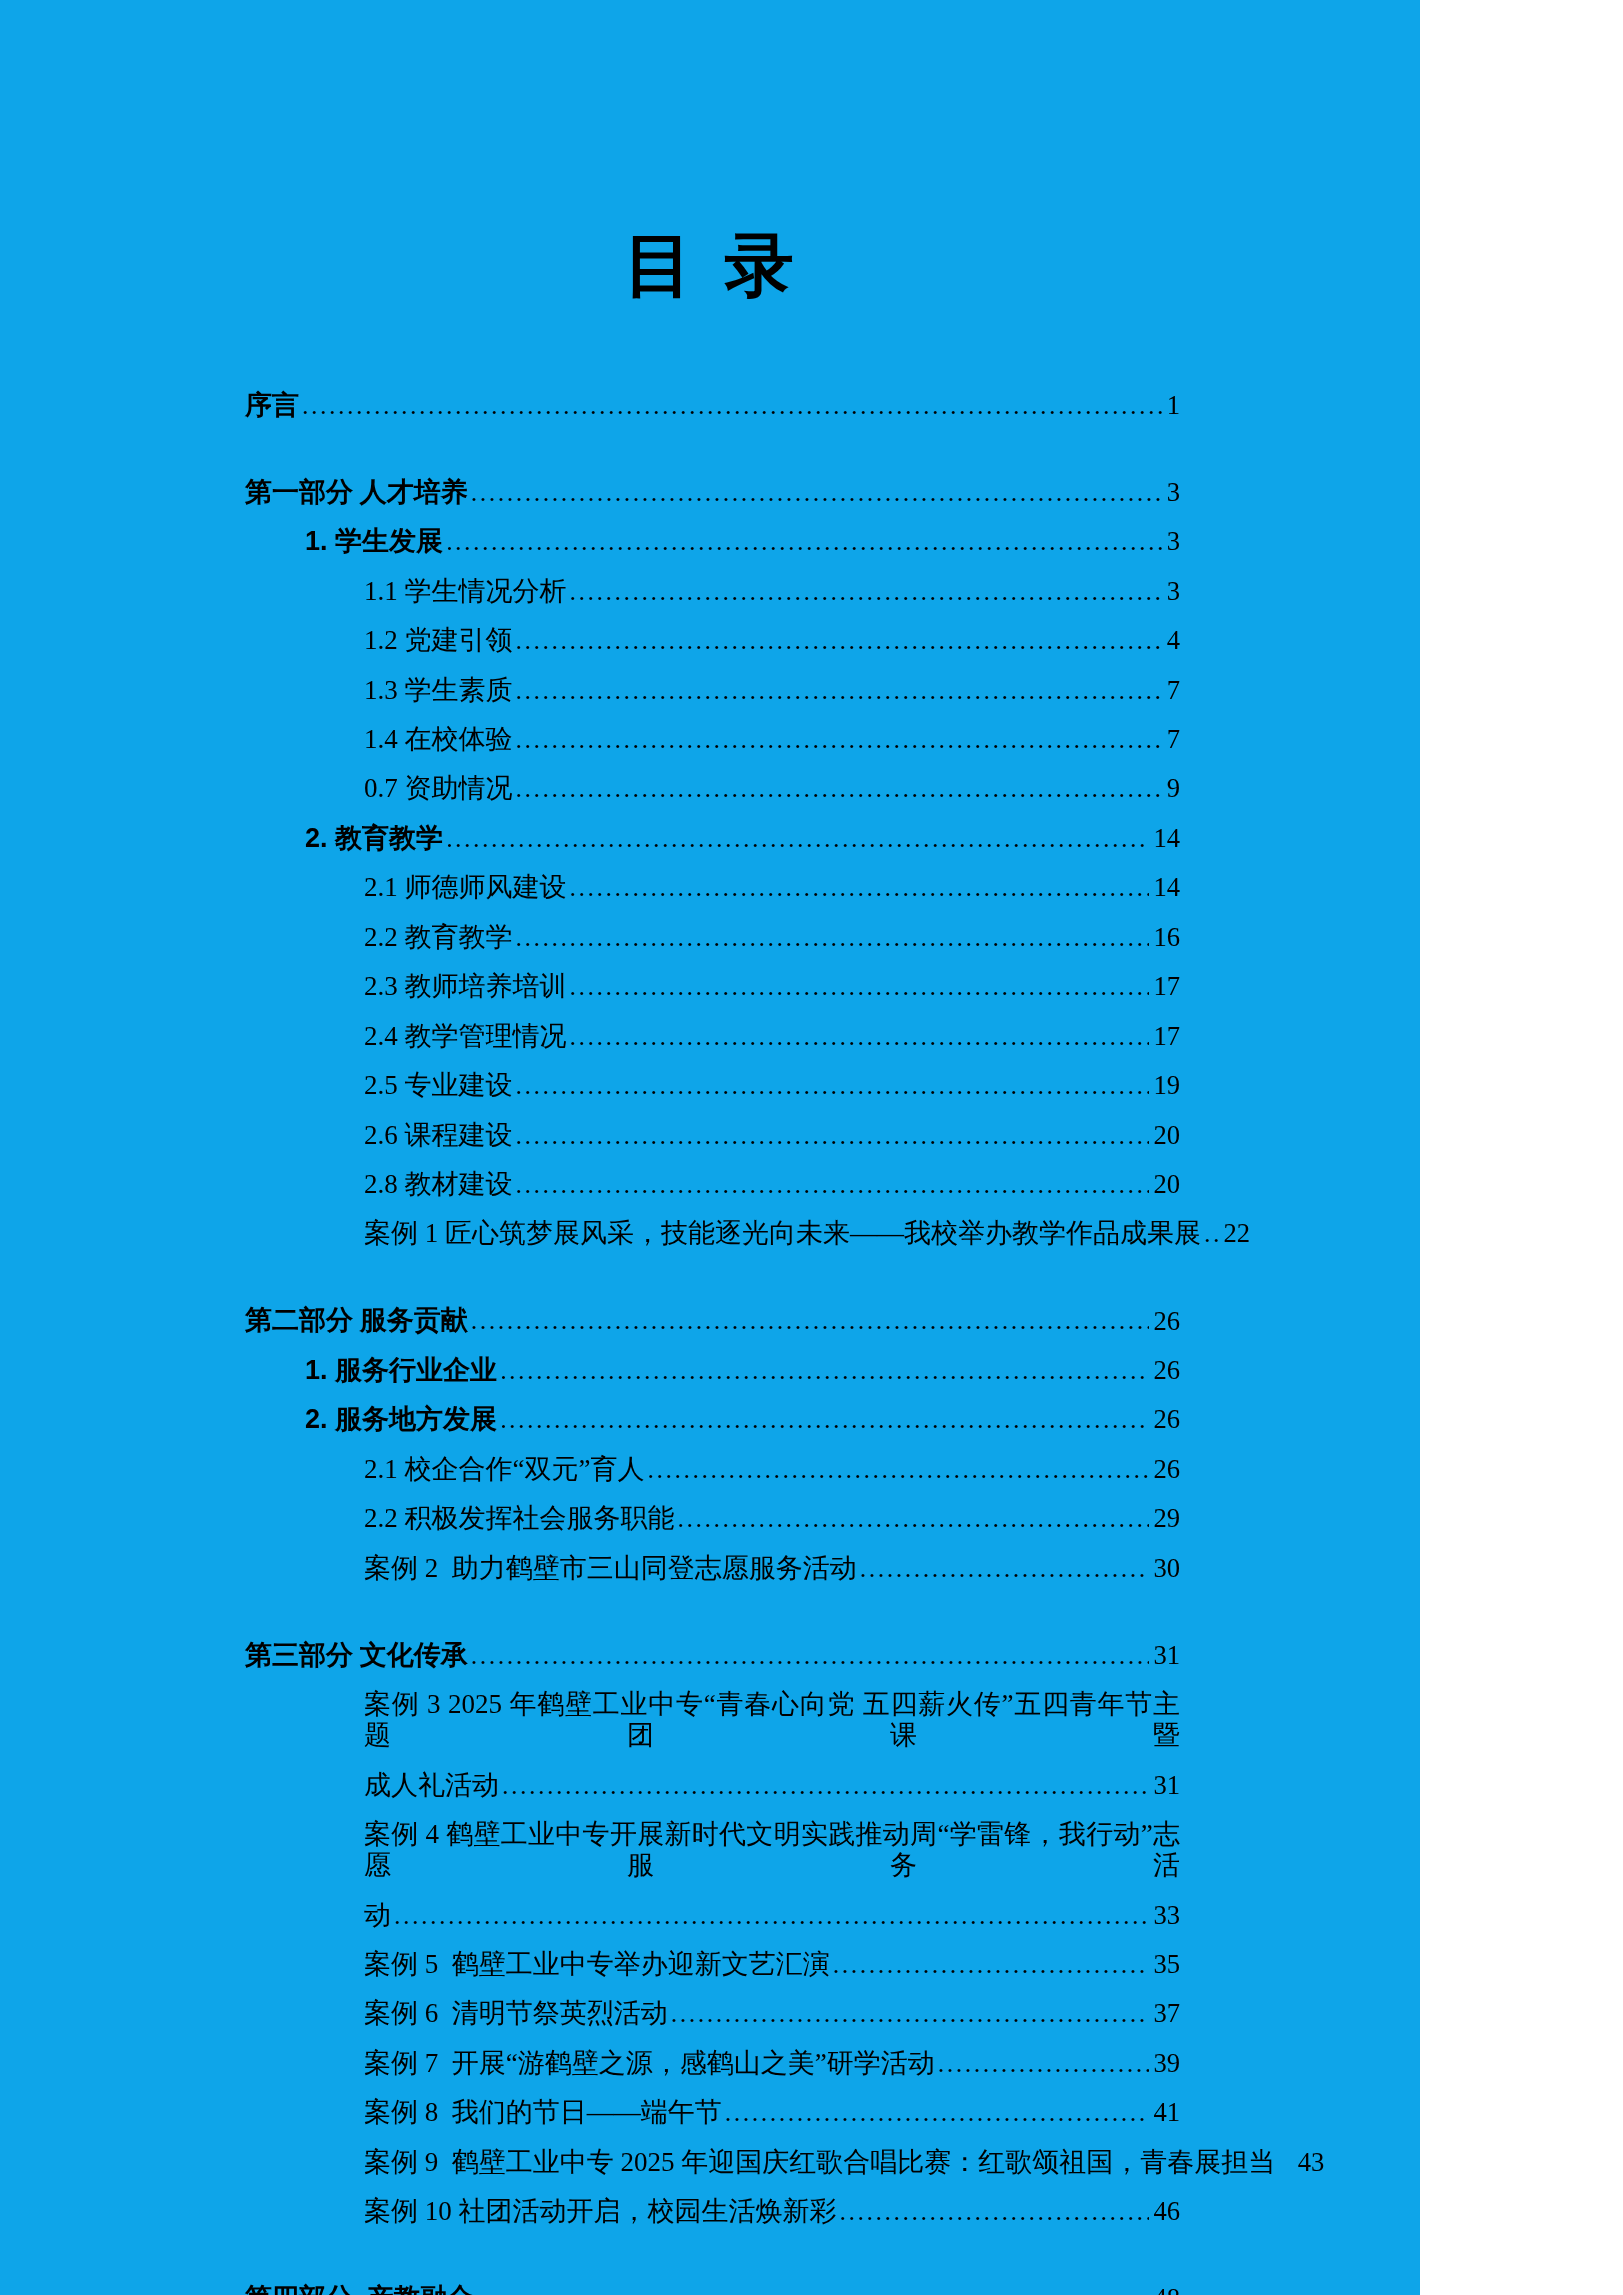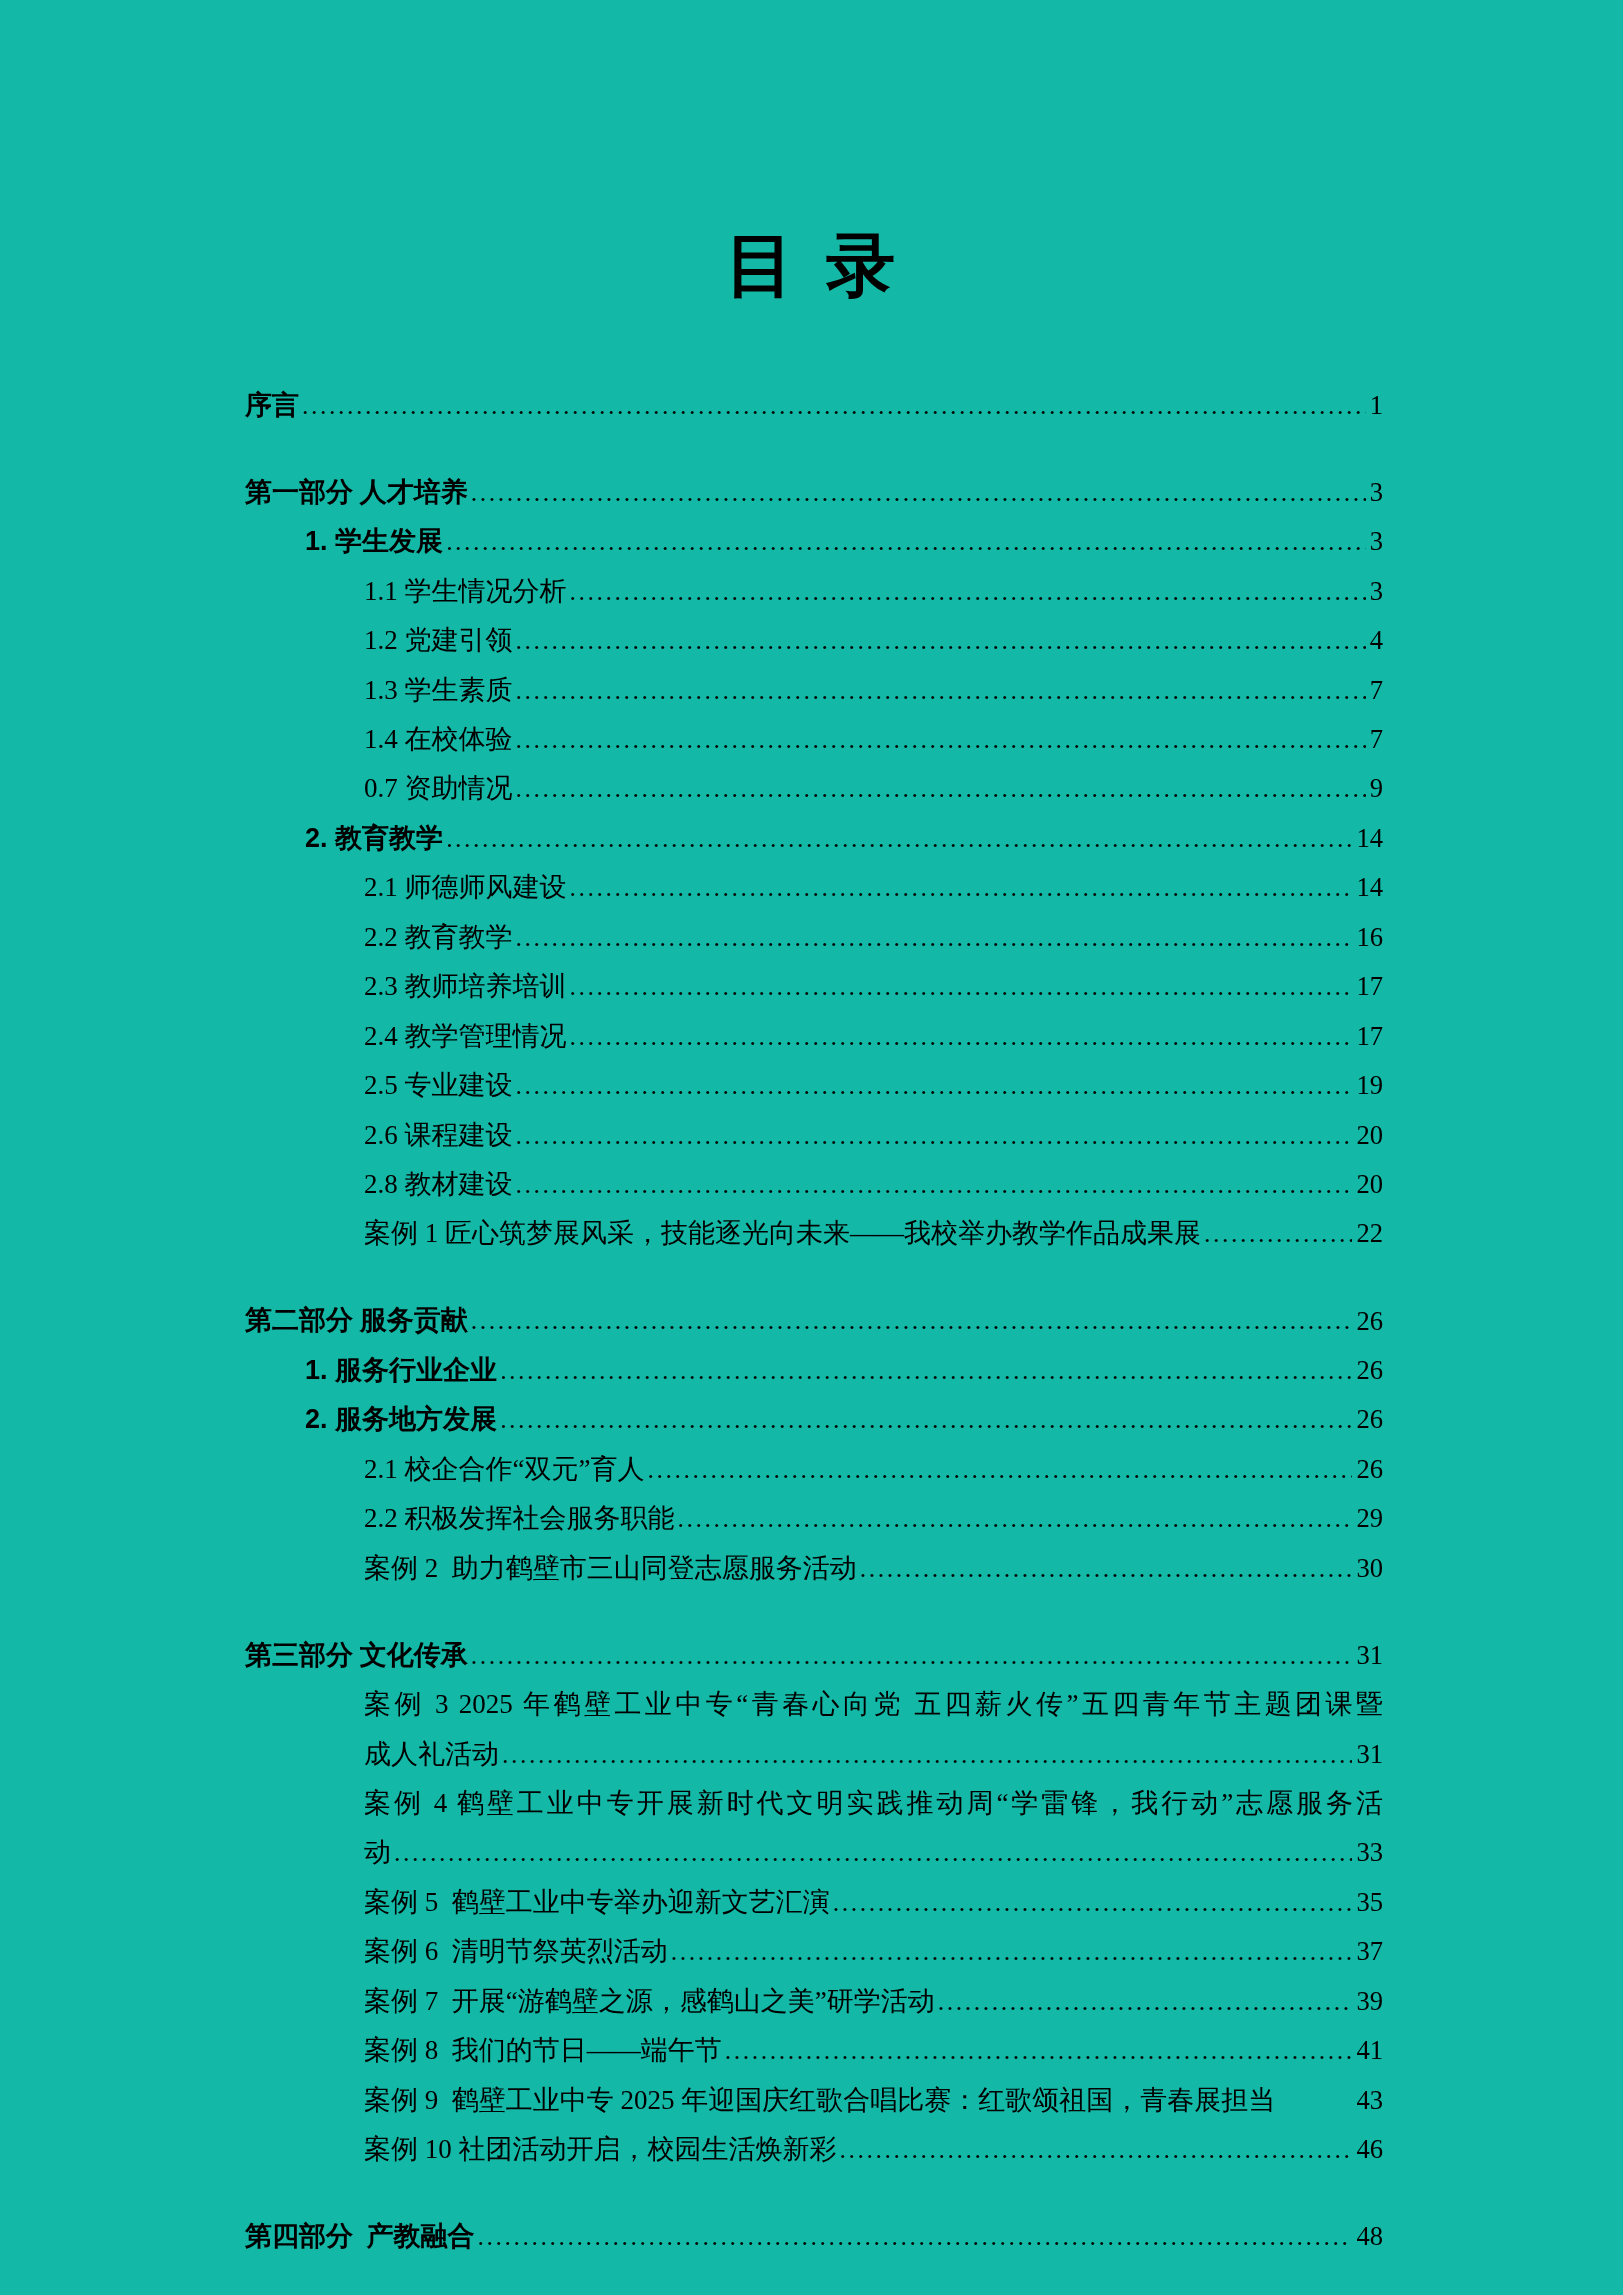--- a/index.html
+++ b/index.html
@@ -2,24 +2,24 @@
 <html style="font-size:8.2px"><head>
 <meta charset="utf-8">
 <style>
   html, body {
     margin: 0;
     padding: 0;
     background: #ffffff;
   }
   .page {
     position: relative;
-    width: 1623px;
+    width: 1420px;
     height: 2295px;
     box-sizing: border-box;
-    background: #14b8a6;
+    background: #0ea5e9;
     color: #000000;
     padding: 225px 240px 31px 245px;
     font-family: "Liberation Serif", "DejaVu Serif", serif;
     overflow: hidden;
   }
   .doc-title {
     margin: 0 0 82px 0;
     text-align: center;
     font-size: 69px;
     line-height: 1.2;

